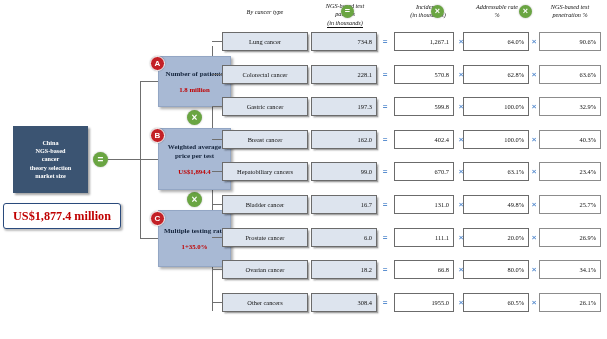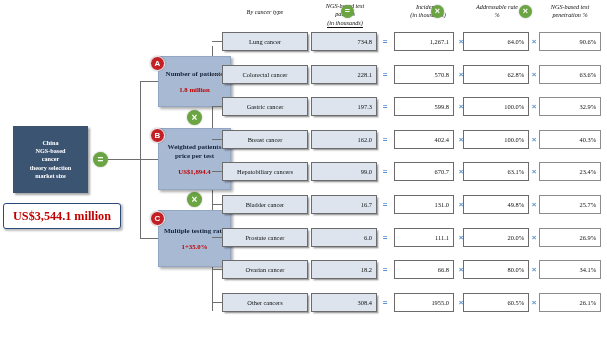--- a/index.html
+++ b/index.html
@@ -131,34 +131,34 @@
 <div class="abs ctr" id="market-box">
   <div>
     <span>China</span>
     <span>NGS-based</span>
     <span>cancer</span>
     <span>theory selection</span>
     <span>market size</span>
   </div>
 </div>
 
-<div class="abs ctr" id="total-box">US$3,544.1 million</div>
+<div class="abs ctr" id="total-box">US$1,877.4 million</div>
 
 <div class="abs ctr op-circle" id="op-eq-main">=</div>
 <div class="abs ctr op-circle" id="op-x-ab">×</div>
 <div class="abs ctr op-circle" id="op-x-bc">×</div>
 
 <div class="abs driver" id="driver-a">
   <div class="dtitle">Number of patients</div>
   <div class="dval">1.8 million</div>
 </div>
 <div class="abs ctr badge-letter" id="badge-a">A</div>
 
 <div class="abs driver" id="driver-b">
-  <div class="dtitle">Weighted patients price per test</div>
+  <div class="dtitle">Weighted average price per test</div>
   <div class="dval">US$1,894.4</div>
 </div>
 <div class="abs ctr badge-letter" id="badge-b">B</div>
 
 <div class="abs driver" id="driver-c">
   <div class="dtitle">Multiple testing rate</div>
   <div class="dval">1+35.0%</div>
 </div>
 <div class="abs ctr badge-letter" id="badge-c">C</div>
 

